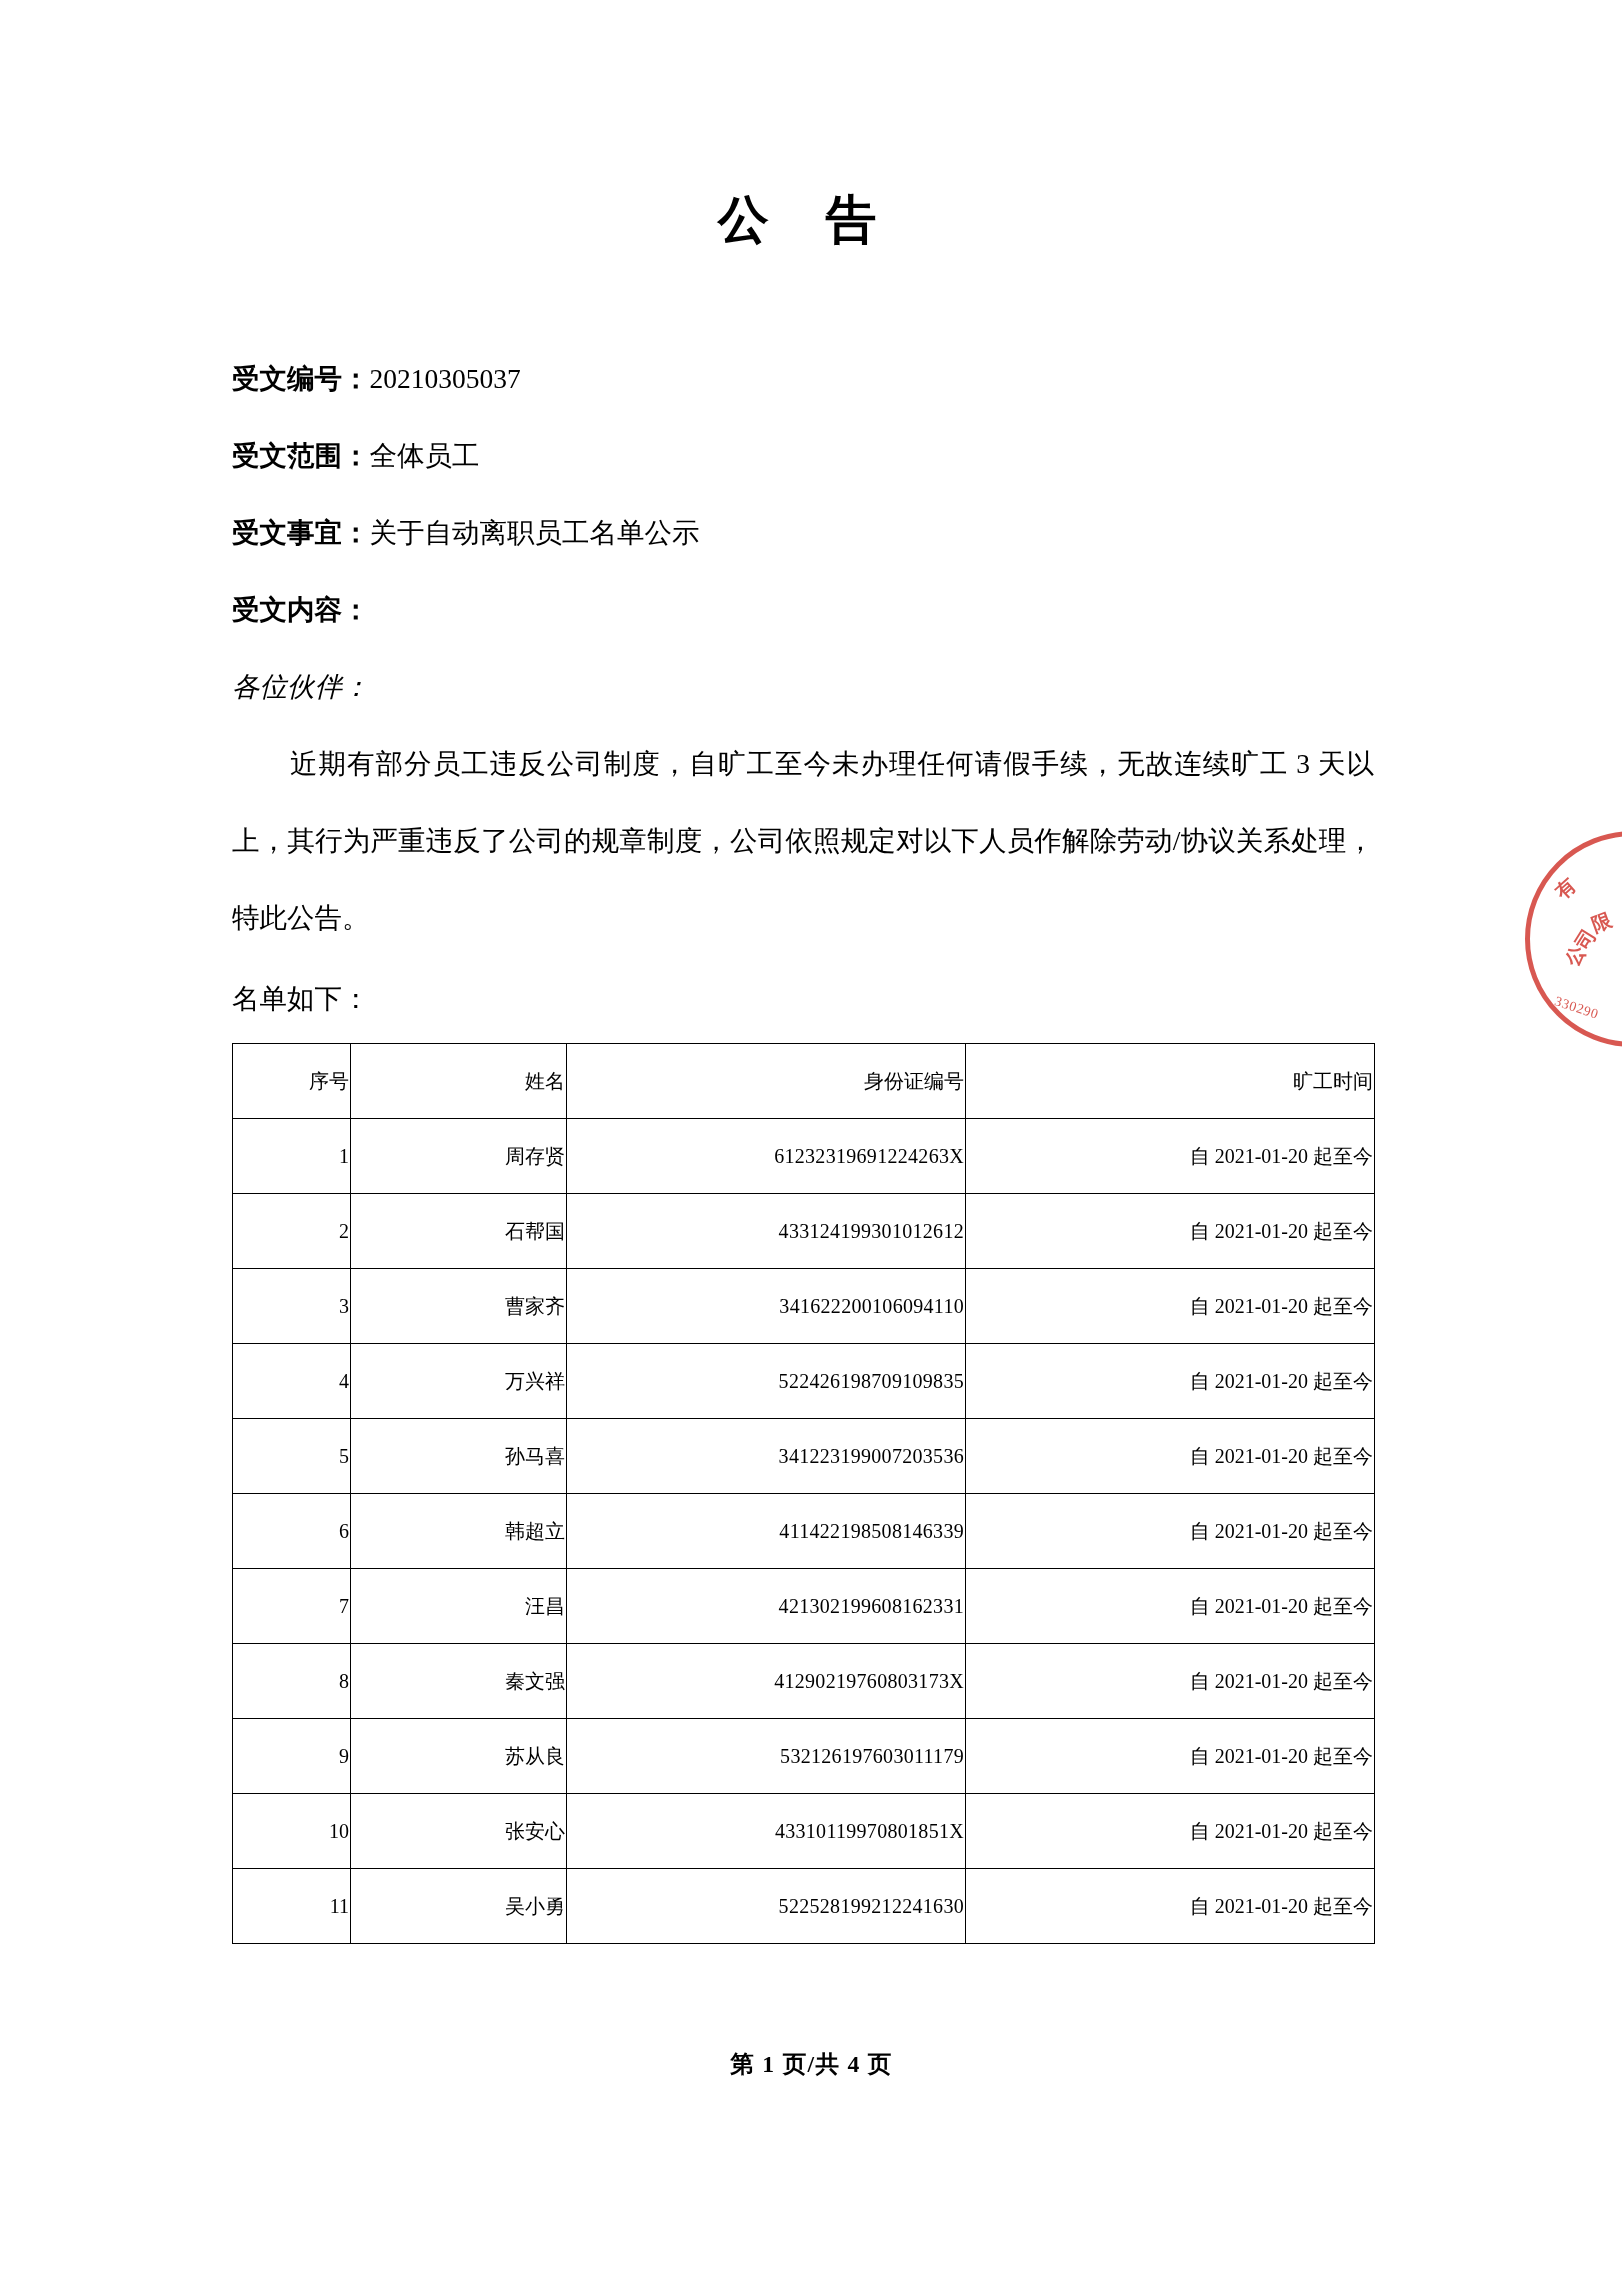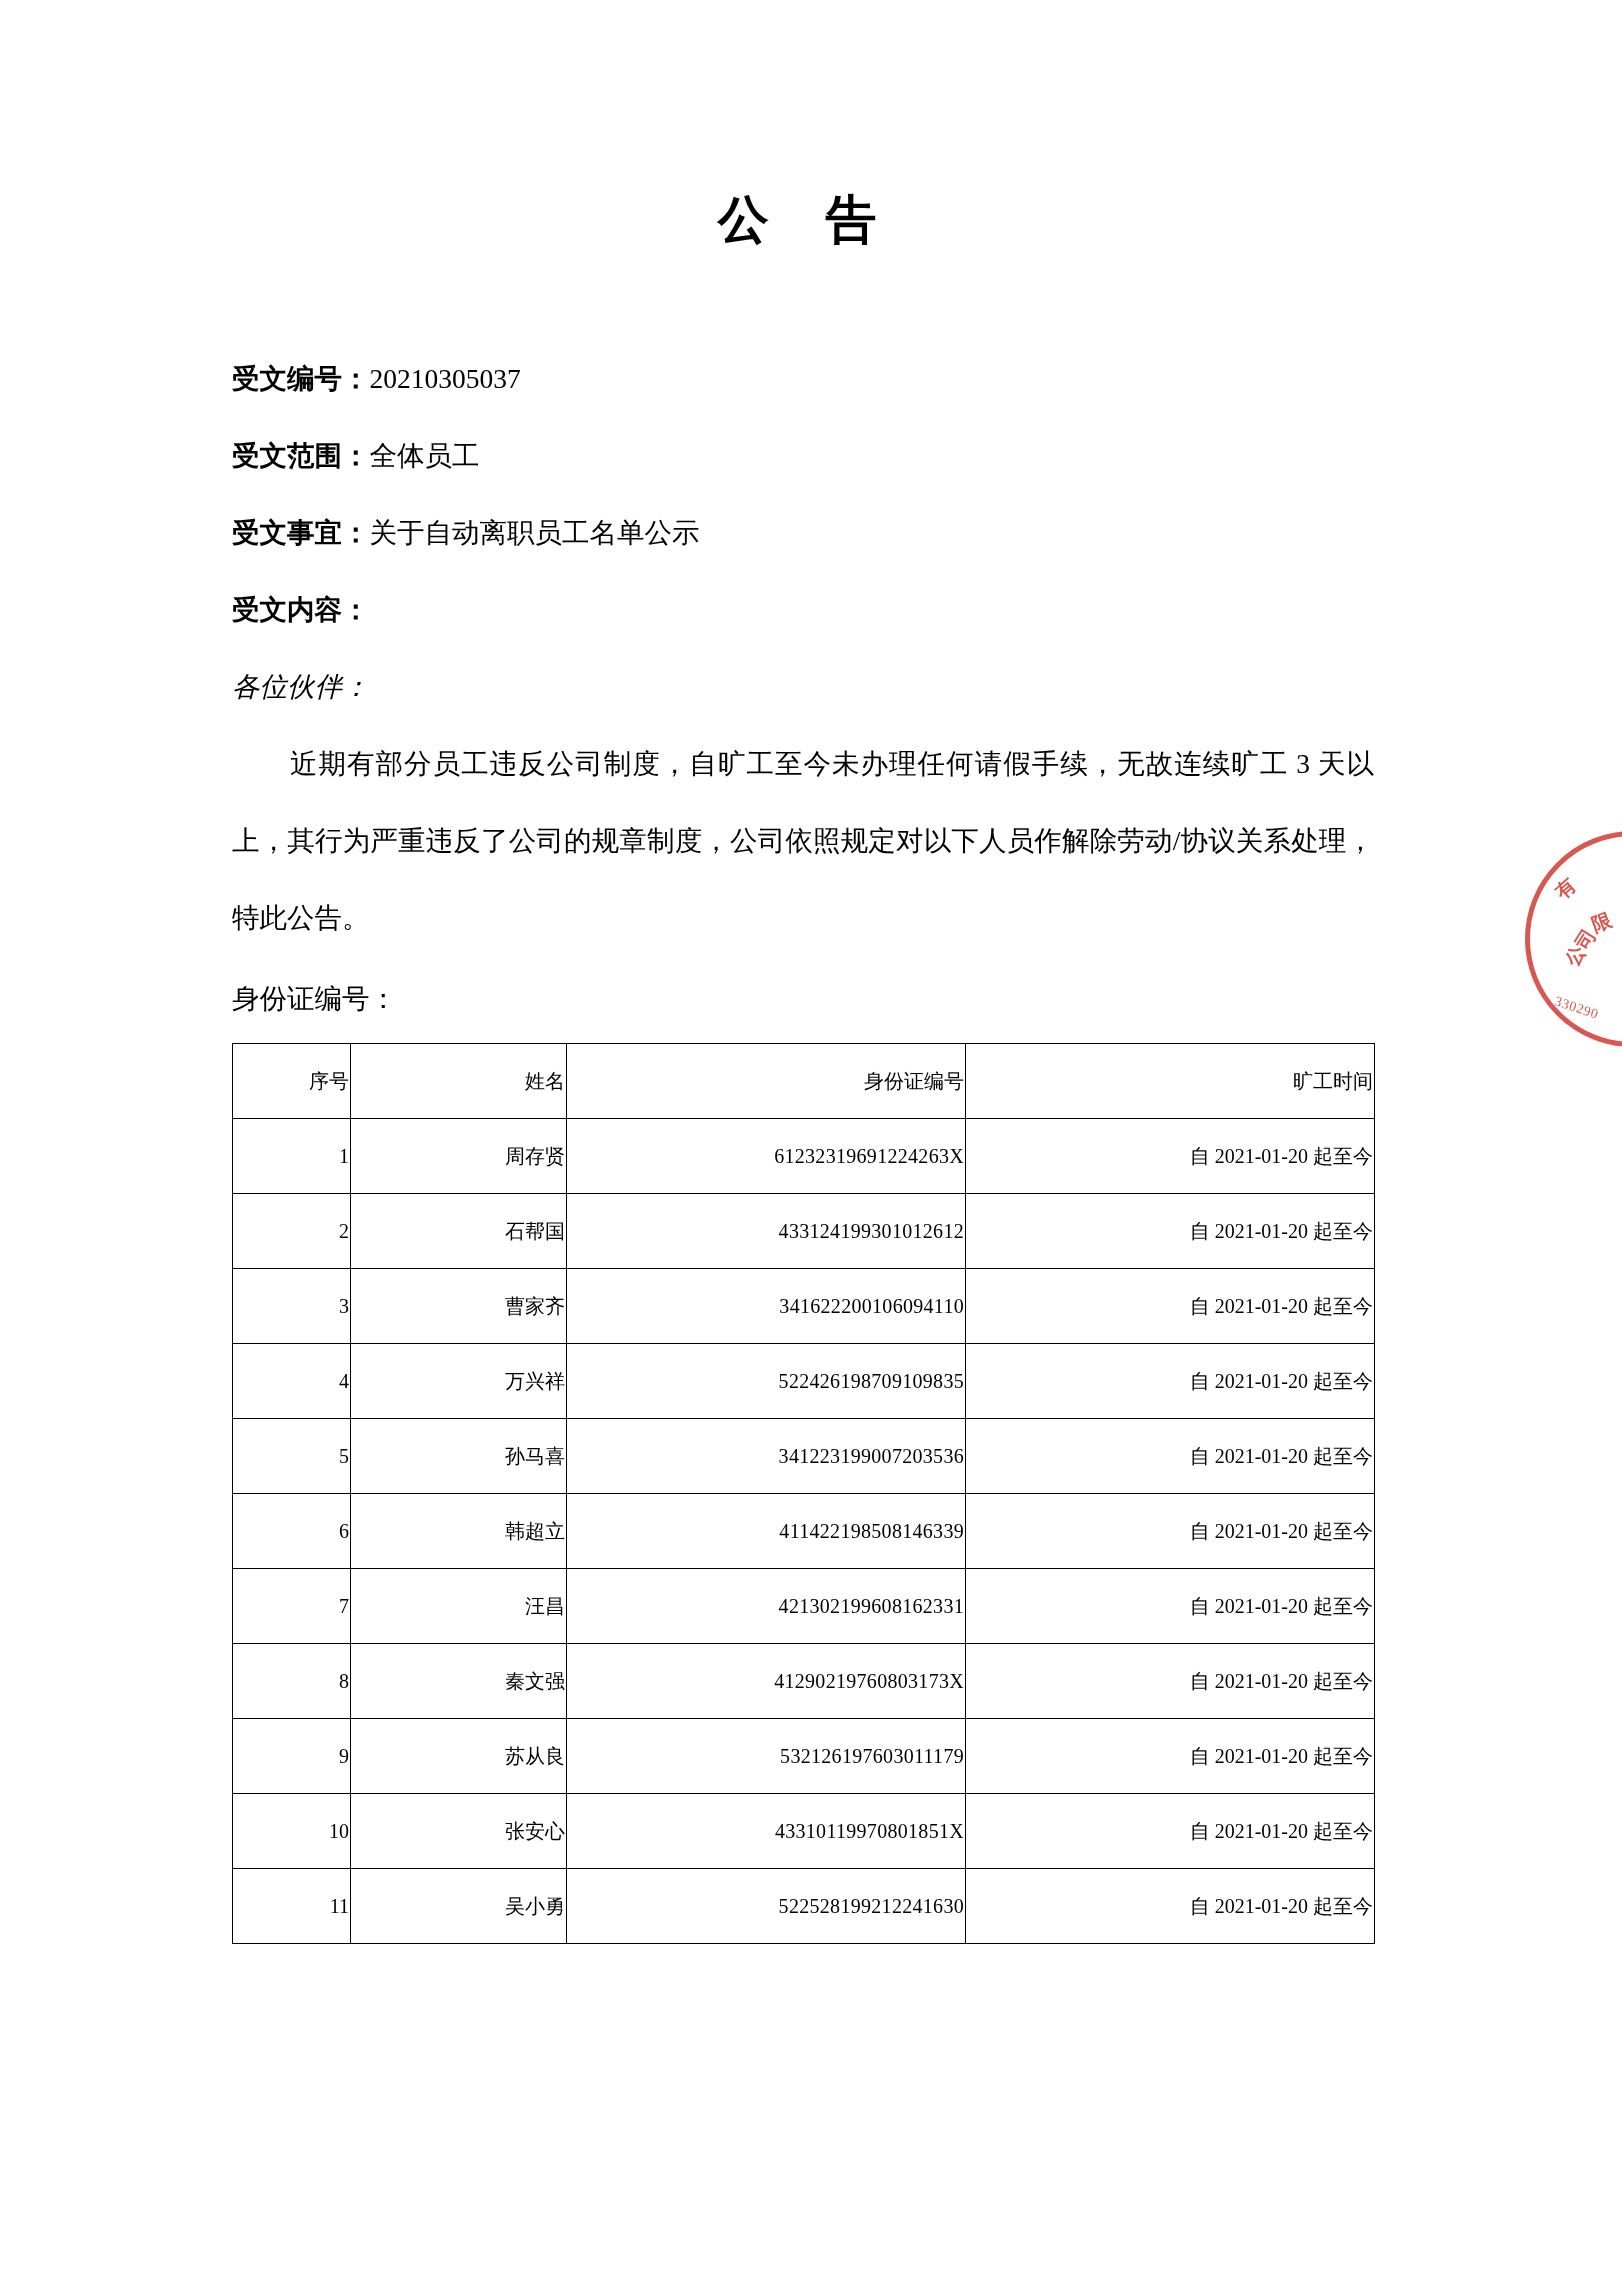--- a/index.html
+++ b/index.html
@@ -172,21 +172,21 @@
     </p>
 
     <p class="meta-line">
       <span class="meta-label">受文内容：</span><span class="meta-value"></span>
     </p>
 
     <p class="salutation">各位伙伴：</p>
 
     <p class="body-para">近期有部分员工违反公司制度，自旷工至今未办理任何请假手续，无故连续旷工 3 天以上，其行为严重违反了公司的规章制度，公司依照规定对以下人员作解除劳动/协议关系处理，特此公告。</p>
 
-    <p class="list-lead">身份证编号：</p>
+    <p class="list-lead">名单如下：</p>
 
     <table class="name-table">
       <colgroup>
         <col class="col-idx">
         <col class="col-name">
         <col class="col-id">
         <col class="col-time">
       </colgroup>
       <thead>
         <tr>
@@ -261,20 +261,21 @@
           <td>11</td>
           <td class="cell-name">吴小勇</td>
           <td class="cell-id">522528199212241630</td>
           <td class="cell-time">自 2021-01-20 起至今</td>
         </tr>
       </tbody>
     </table>
 
   </div>
 
+  <div class="footer">第 1 页/共 4 页</div>
 
   <div class="seal">
     <div class="seal-inner">
       <span class="seal-text seal-t1">有</span>
       <span class="seal-text seal-t2">限</span>
       <span class="seal-text seal-t3">公司</span>
       <span class="seal-num">330290</span>
     </div>
   </div>
 

